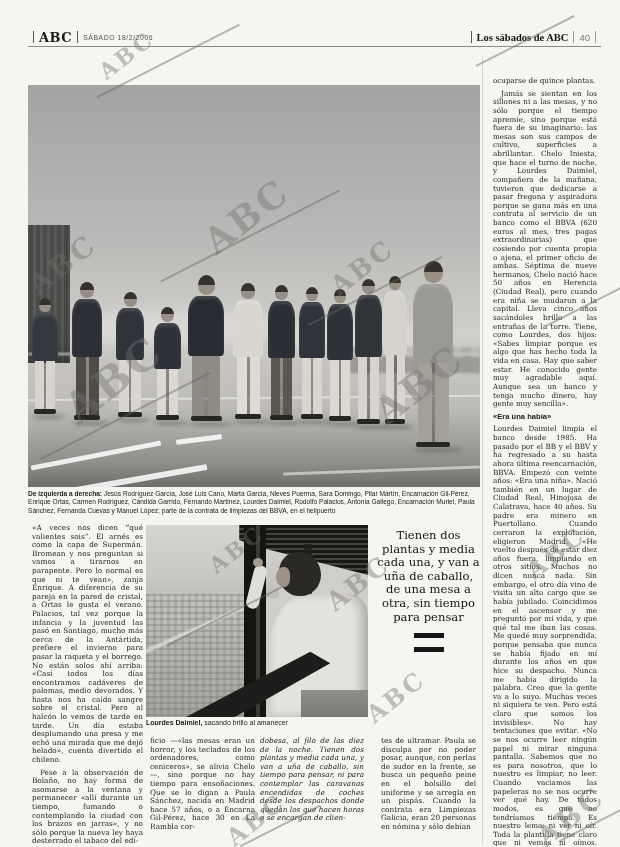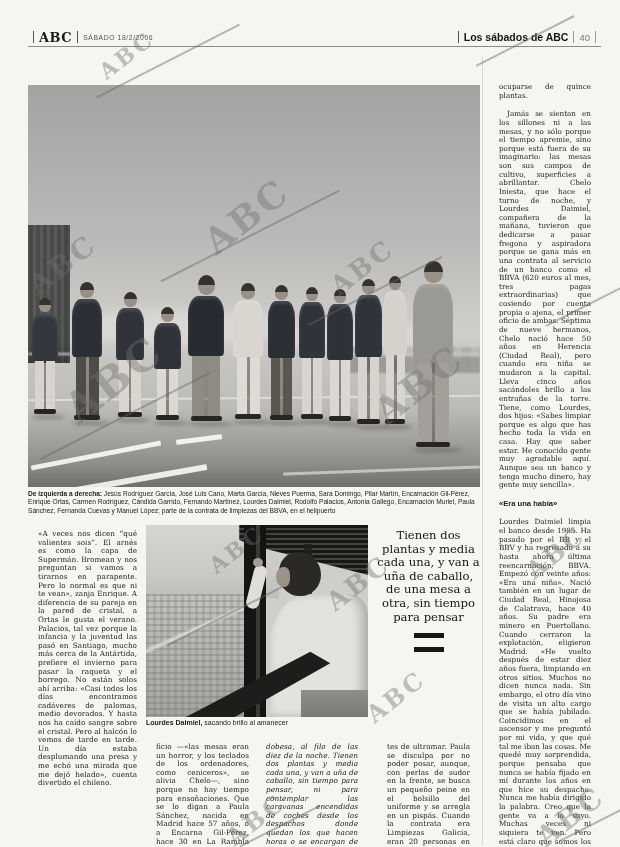--- a/index.html
+++ b/index.html
@@ -8,21 +8,21 @@
     background:#f6f5f2; overflow:hidden;
     font-family:"DejaVu Serif", serif; color:#1c1c1c;
   }
   
   .hdr-left{position:absolute; left:28px; top:30px; display:flex; align-items:center; height:14px;}
   .hdr-right{position:absolute; right:19px; top:30px; display:flex; align-items:center; height:14px;}
   .hbar{display:inline-block; width:1px; height:12px; background:#555; margin:0 5px;}
   .hbar.lt{background:#9a9a96;}
   .brand{font-family:"DejaVu Serif",serif; font-weight:bold; font-size:13px; letter-spacing:.5px; color:#1a1a1a;}
   .hdate{font-family:"Liberation Sans",sans-serif; font-size:6.8px; letter-spacing:.6px; color:#55534f; text-transform:uppercase;}
-  .hsection{font-family:Liberation Sans, sans-serif; font-weight:bold; font-size:10.5px; color:#141414;}
+  .hsection{font-family:Liberation Serif, serif; font-weight:bold; font-size:10.5px; color:#141414;}
   .hpage{font-family:"Liberation Sans",sans-serif; font-size:9.5px; color:#77756f;}
   .hrule{position:absolute; left:28px; top:46px; width:573px; height:1px; background:#8d8b86;}
   .vrule{position:absolute; left:482px; top:57px; width:1px; height:788px; background:#d7d5d0;}
 
   
   .photo-main{
     position:absolute; left:28px; top:85px; width:452px; height:402px; overflow:hidden;
     background:linear-gradient(180deg,#a3a3a1 0%, #b9b9b7 38%, #d0cfcc 62%, #c6c5c2 68%, #bdbcb9 80%, #8f8e8b 94%, #6f6e6b 100%);
   }
   .cloud{position:absolute; background:#dcdbd8; border-radius:50%; filter:blur(6px); opacity:.8;}
@@ -48,21 +48,21 @@
   
   .caption-main{
     position:absolute; left:28px; top:490px; width:452px;
     font-family:"Liberation Sans",sans-serif; font-size:6.6px; line-height:8.4px;
     color:#222; text-align:left;
   }
   .cap-bold{font-weight:bold;}
 
   
   .col{position:absolute; font-size:7.3px; line-height:8.6px; text-align:justify; overflow:hidden;}
-  .col p{margin:10px;}
+  .col p{margin:4px;}
   .col p.ind{text-indent:8px;}
   .col1{left:28px;  top:520px; width:119px; height:326px;}
   .col2{left:146px; top:733px; width:113px; height:113px;}
   .col3{left:256px; top:733px; width:112px; height:113px;font-style:italic;}
   .col4{left:377px; top:733px; width:103px; height:113px;}
   .col5{left:489px; top:73px;  width:112px; height:773px; font-size:7.2px; line-height:8.62px;}
   .subhead{font-family:"Liberation Sans",sans-serif; font-weight:bold; font-size:7.6px; margin:5px 0 2px; text-align:left;}
 
   
   .photo-inset{position:absolute; left:146px; top:525px; width:222px; height:192px; overflow:hidden; background:#cfcecb;}
@@ -226,20 +226,21 @@
         </div>
       </div>
   </div>
 
   <div class="caption-main">
     <span class="cap-bold">De izquierda a derecha:</span><span> Jesús Rodríguez García, José Luis Cano, Marta García, Nieves Puerma, Sara Domingo, Pilar Martín, Encarnación Gil-Pérez, Enrique Ortas, Carmen Rodríguez, Cándida Garrido, Fernando Martínez, Lourdes Daimiel, Rodolfo Palacios, Antonia Gallego, Encarnación Muriel, Paula Sánchez, Fernanda Cuevas y Manuel López; parte de la contrata de limpiezas del BBVA, en el helipuerto</span>
   </div>
 
   <div class="col col1">
     <p>«A veces nos dicen “qué valientes sois”. El arnés es como la capa de Supermán. Bromean y nos preguntan si vamos a tirarnos en parapente. Pero lo normal es que ni te vean», zanja Enrique. A diferencia de su pareja en la pared de cristal, a Ortas le gusta el verano. Palacios, tal vez porque la infancia y la juventud las pasó en Santiago, mucho más cerca de la Antártida, prefiere el invierno para pasar la raqueta y el borrego. No están solos ahí arriba: «Casi todos los días encontramos cadáveres de palomas, medio devorados. Y hasta nos ha caído sangre sobre el cristal. Pero al halcón lo vemos de tarde en tarde. Un día estaba desplumando una presa y me echó una mirada que me dejó helado», cuenta divertido el chileno.</p>
+    <p class="ind">Pese a la observación de Bolaño, no hay forma de asomarse a la ventana y permanecer «allí durante un tiempo, fumando o contemplando la ciudad con los brazos en jarras», y no sólo porque la nueva ley haya desterrado el tabaco del edi-</p>
   </div>
 
   <div class="photo-inset">
     <div class="in-sky"></div>
     <div class="in-city"></div>
     <div class="in-glass"></div>
     <div class="in-blind"></div>
     <div class="in-mullion"></div>
     <div class="in-mullion2"></div>
     <div class="in-body"></div>

